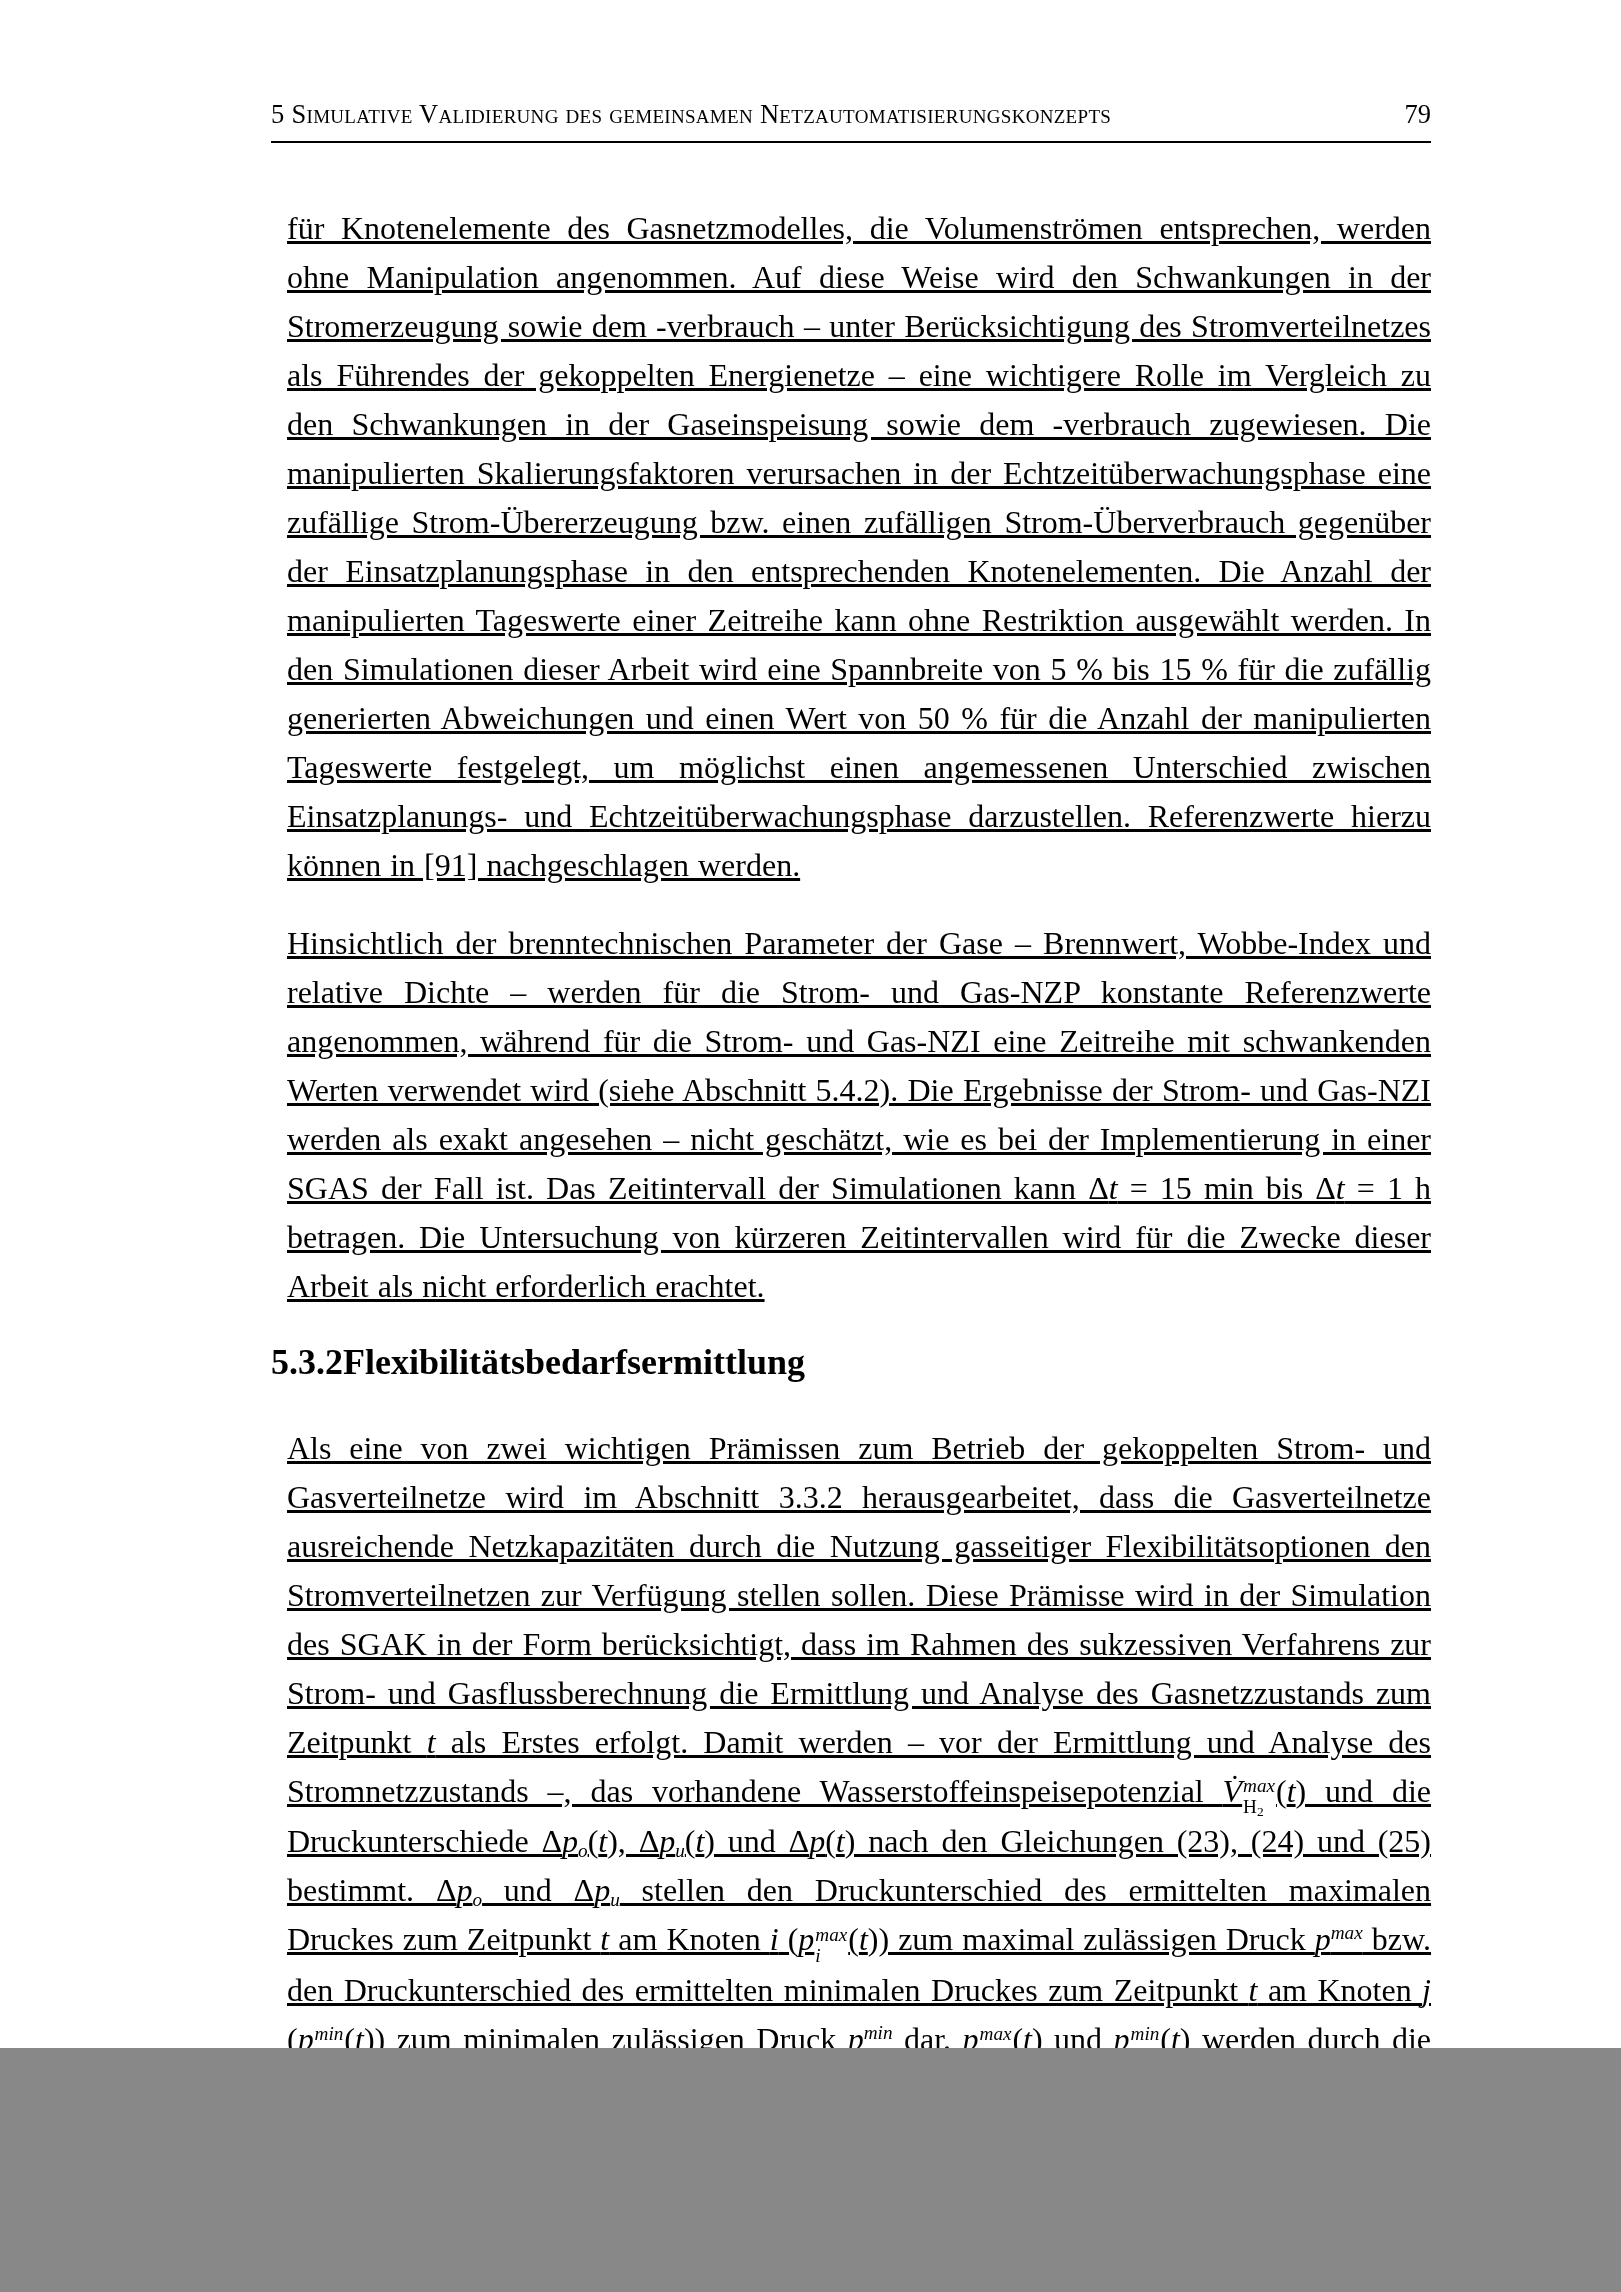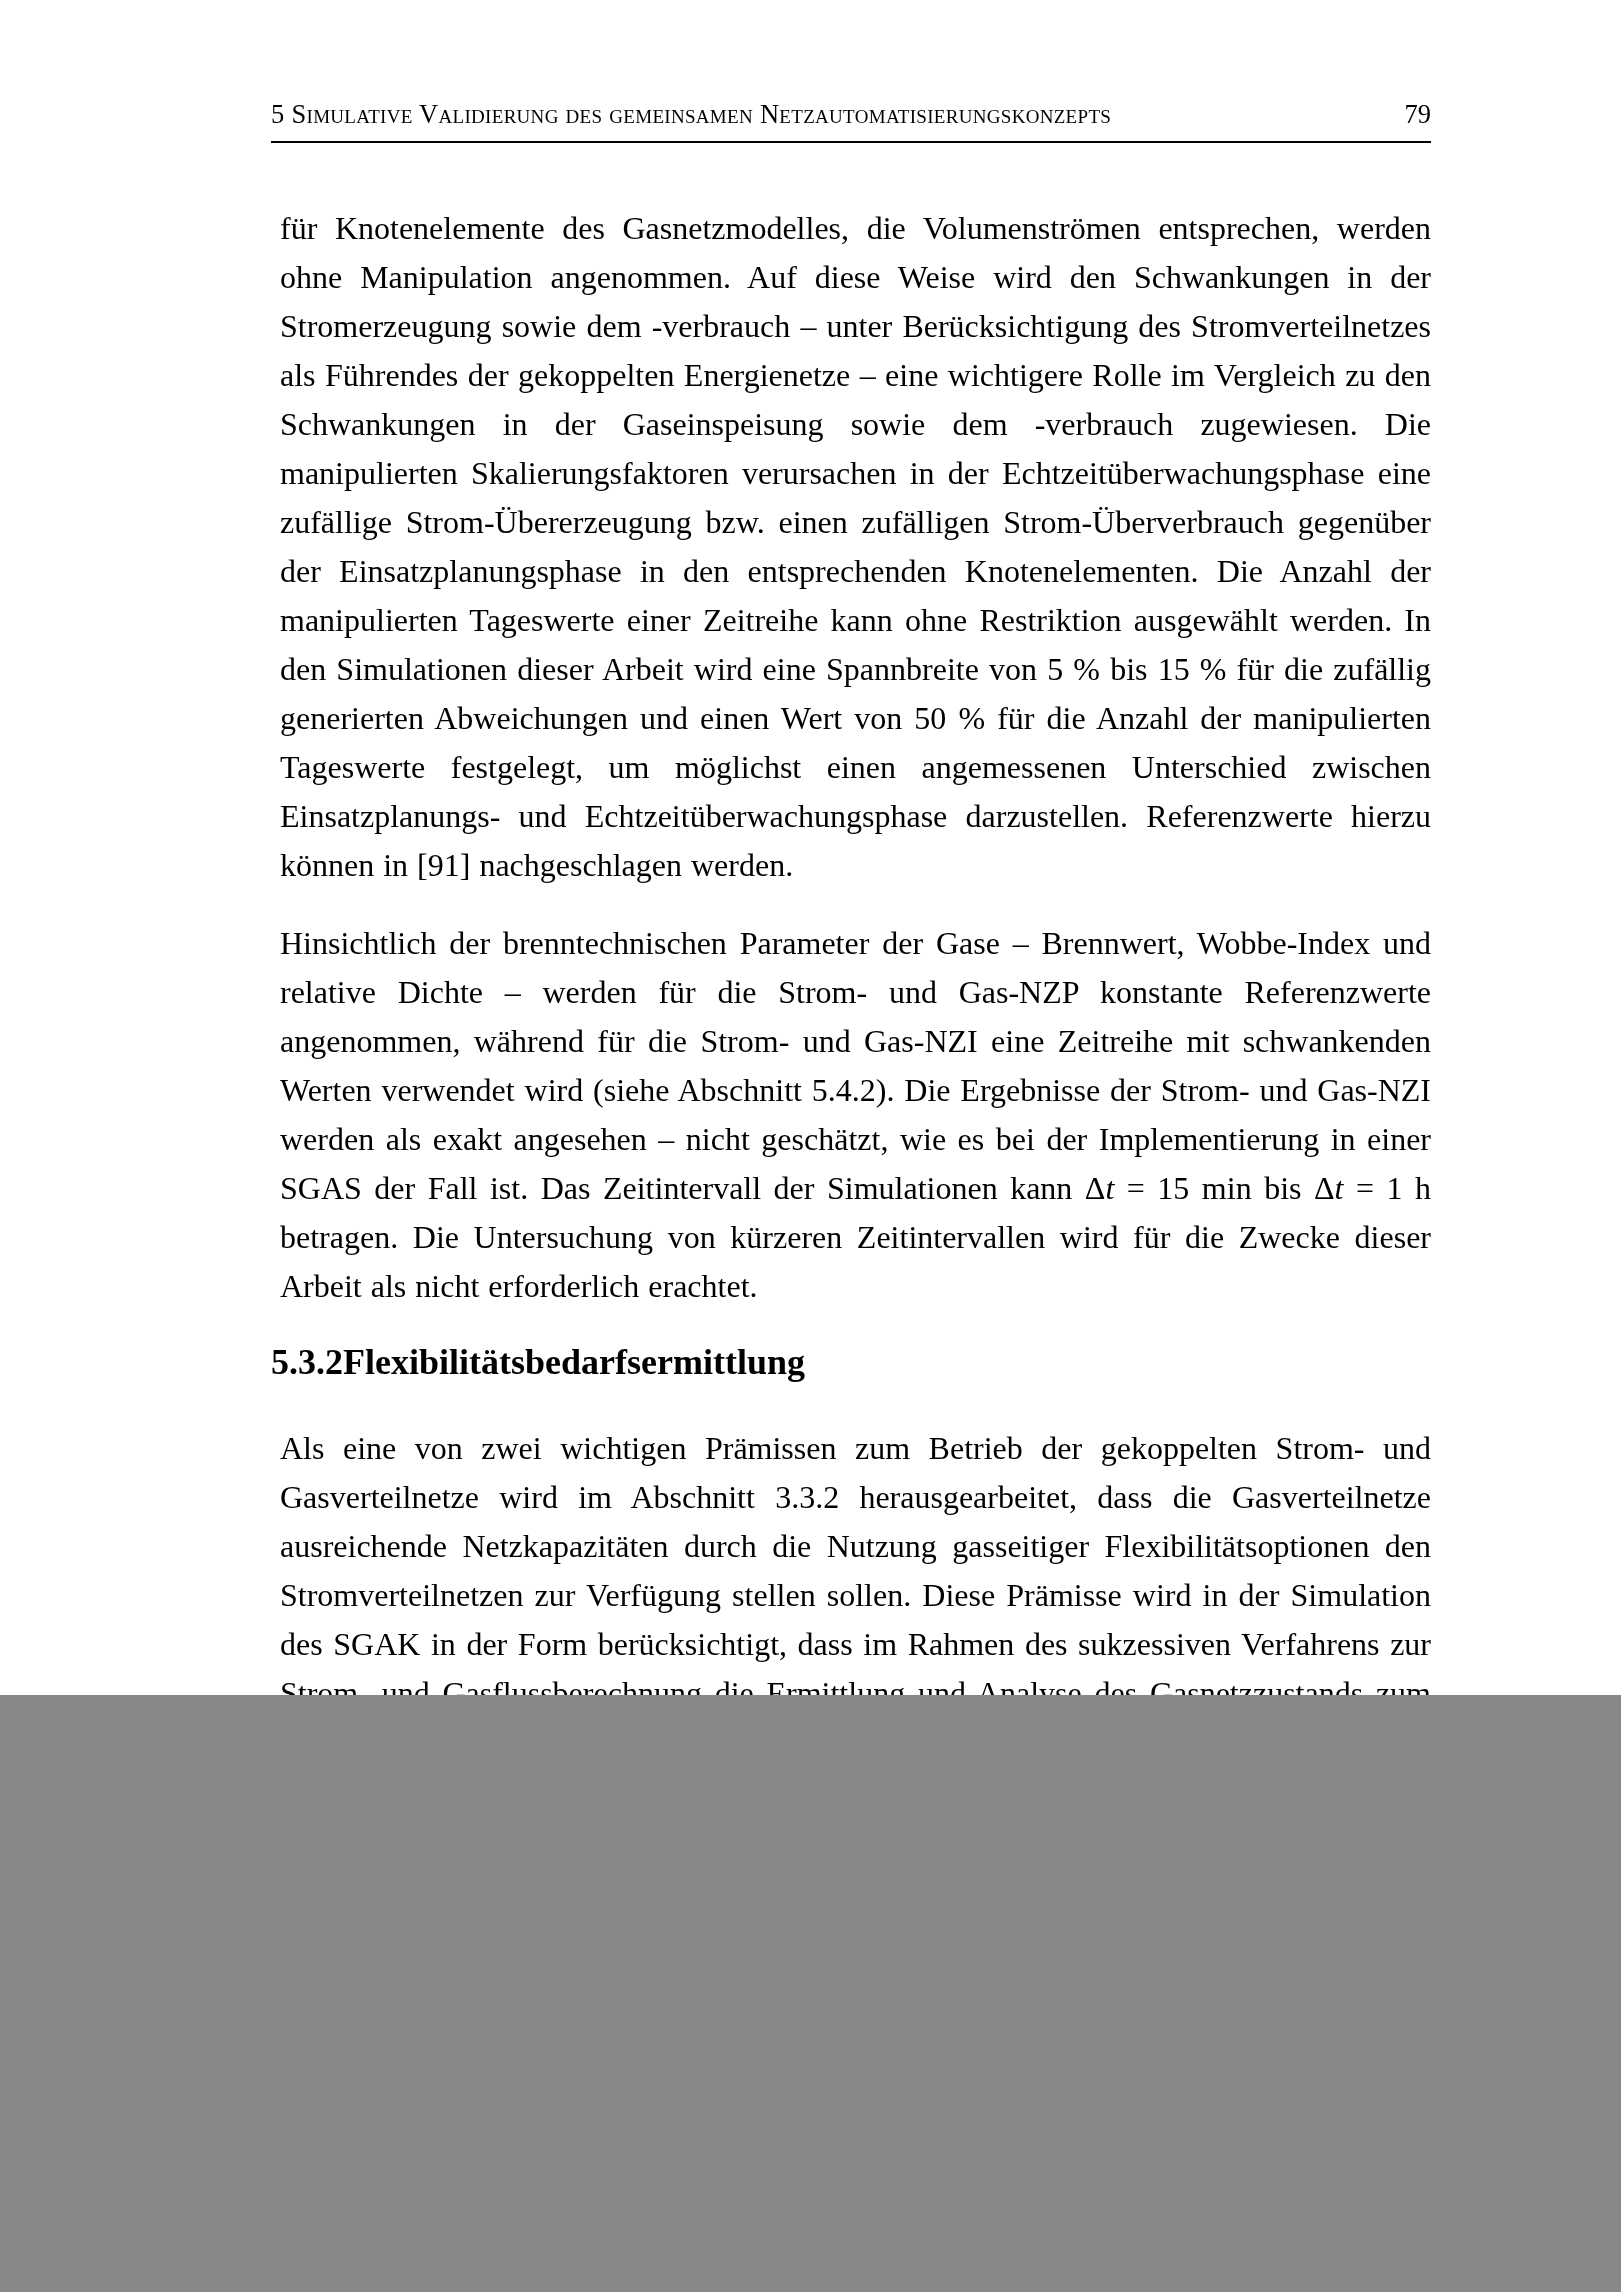--- a/index.html
+++ b/index.html
@@ -1,20 +1,20 @@
 <!DOCTYPE html>
 <html lang="de"><head>
 <meta charset="utf-8">
 <style>
   html,body{margin:0;padding:0;}
   body{background:#888;}
   .page{
     position:relative;
     width:1621px;
-    height:1695px;
+    height:2048px;
     background:#ffffff;
     margin:0 auto;
     overflow:hidden;
     font-family:"Liberation Serif","DejaVu Serif",serif;
     color:#000;
   }
   .content{
     margin-left:271px;
     width:1160px;
     padding-top:98px;
@@ -37,22 +37,23 @@
   .page-number{
     font-size:26.5px;
     line-height:33px;
     text-align:center;
   }
   .para{
     font-size:32px;
     line-height:49px;
     text-align:justify;
     text-align-last:left;
-    margin:0 0 29px 9px;
+    margin:0 0 29px 16px;
     word-spacing:1px;
+    text-decoration:underline;
   }
   .section-heading{
     font-size:36px;
     line-height:45px;
     font-weight:bold;
     margin:27.4px 0 39px 0;
   }
   .heading-number{
     display:inline-block;
     min-width:71px;

